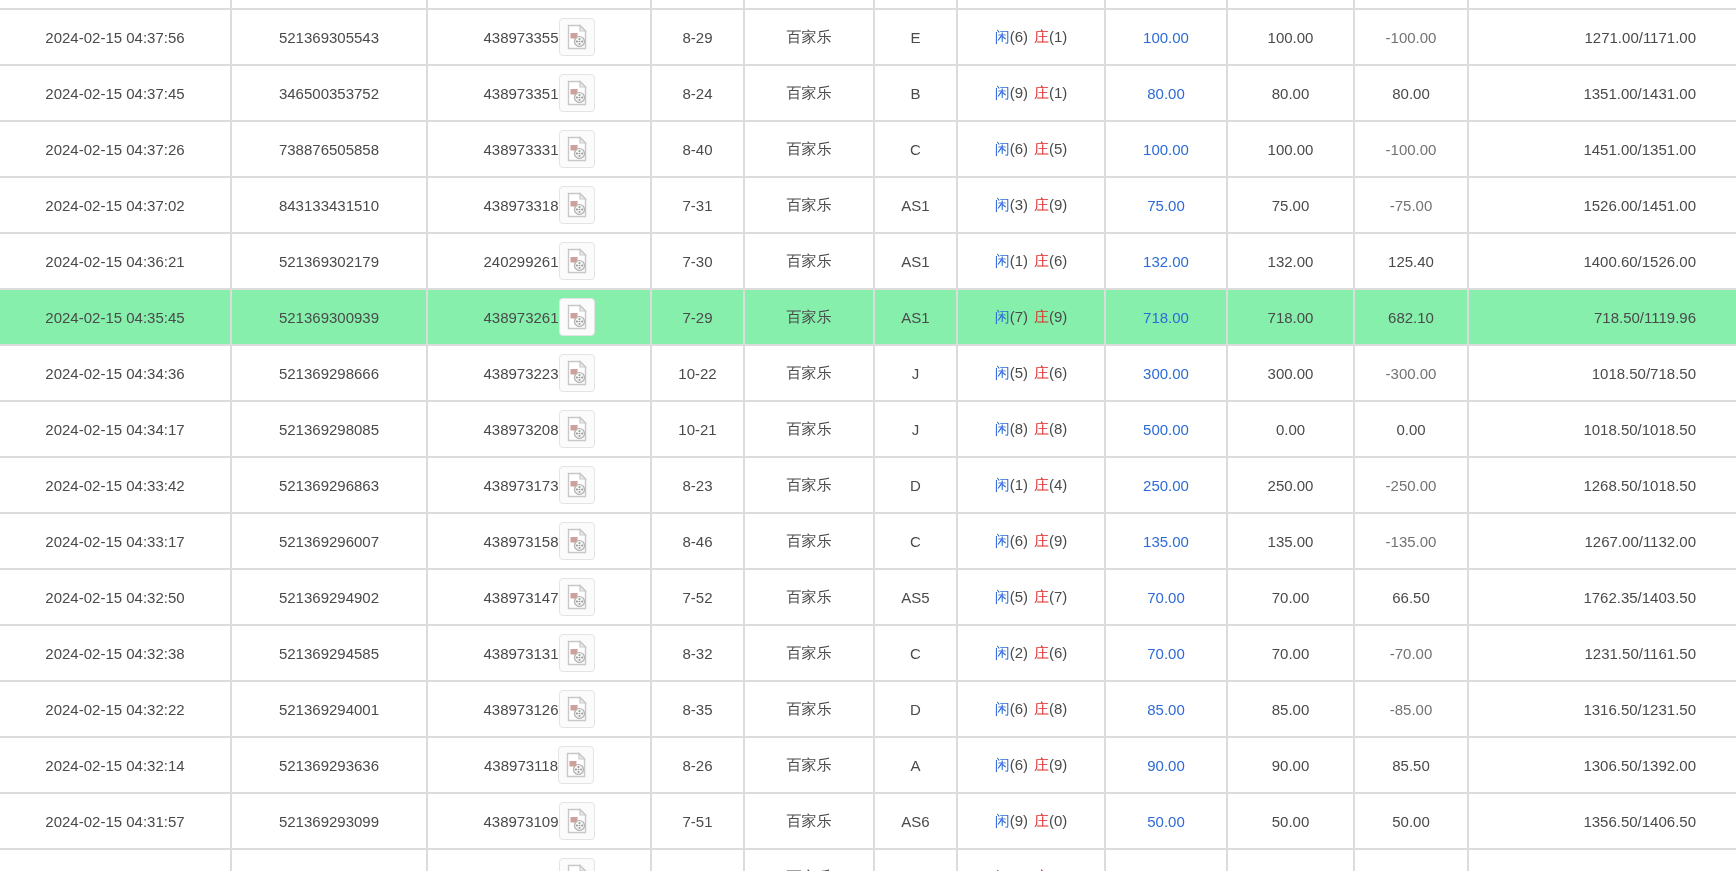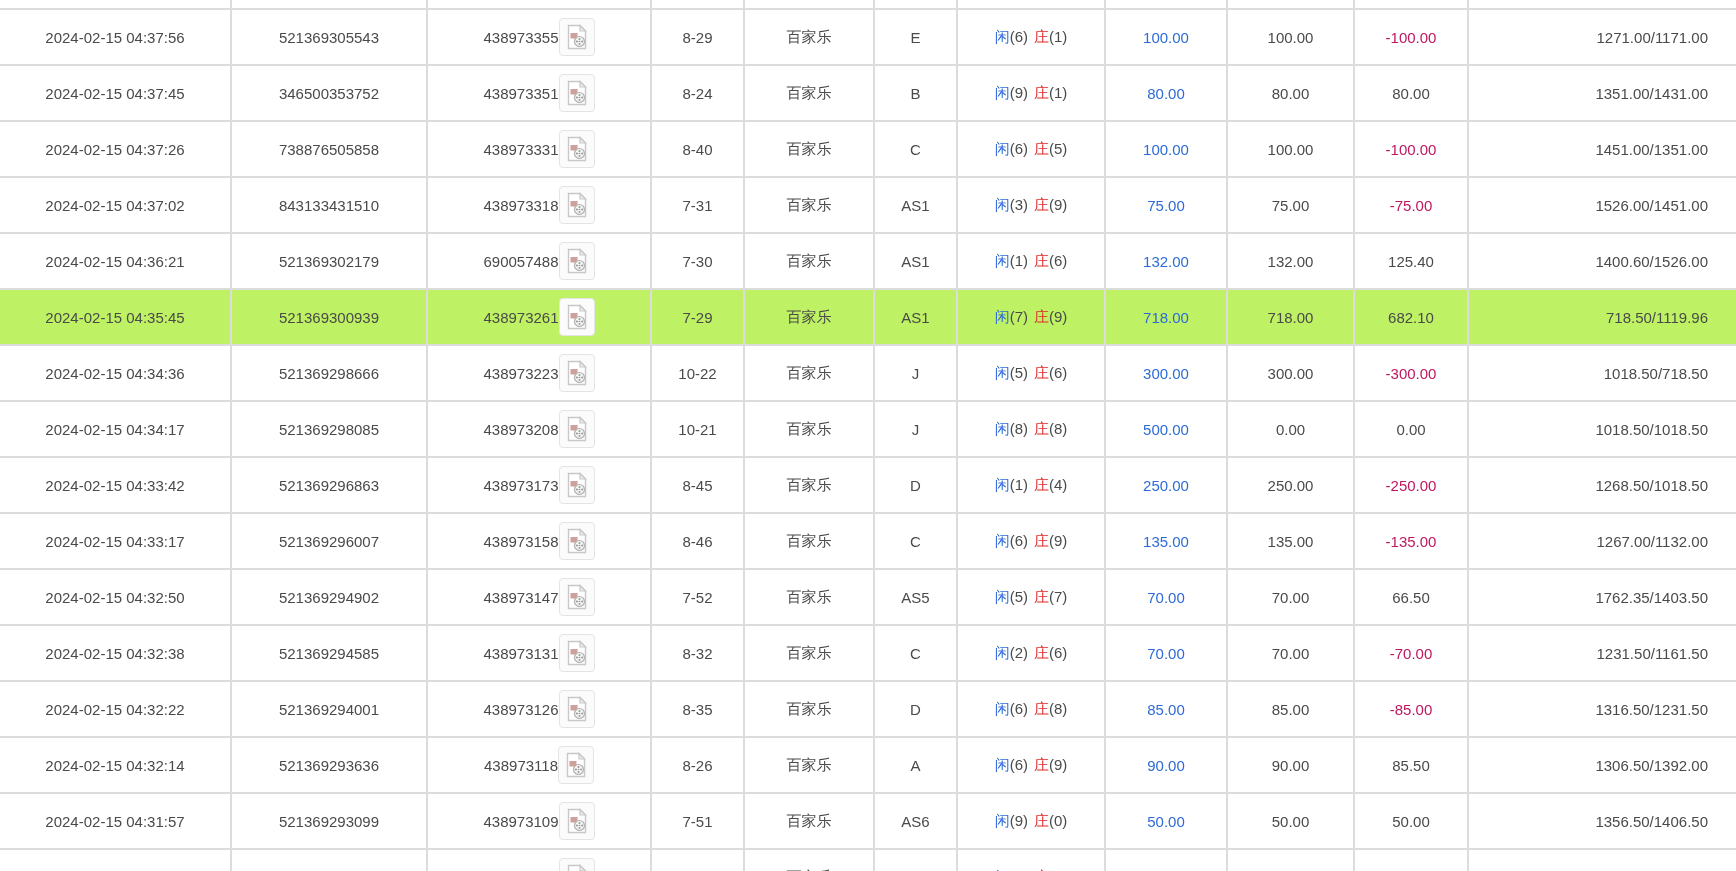--- a/index.html
+++ b/index.html
@@ -9,26 +9,26 @@
     font-size:15px;color:#4a4a4a;
   }
   table{border-collapse:collapse;table-layout:fixed;width:1736px;}
   td{
     border-right:2px solid #dcdcdc;
     border-bottom:2px solid #dcdcdc;
     height:54px;padding:0;
     text-align:center;vertical-align:middle;
     white-space:nowrap;overflow:hidden;
   }
-  td:last-child{border-right:none;text-align:right;padding-right:28px;}
+  td:last-child{border-right:none;text-align:right;padding-right:40px;}
   tr.partial td{height:8px;}
-  tr.hl td{background:#bef264;}
+  tr.hl td{background:#86efac;}
   .blue{color:#2e6bd8;}
   .red{color:#e12b27;}
-  .neg{color:#be185d;}
+  .neg{color:#737373;}
   .id-text{display:inline-block;vertical-align:middle;}
   .iconbox{
     display:inline-block;width:36px;height:38px;box-sizing:border-box;
     border:1px solid #e4e4e4;border-radius:4px;background:#fbfbfb;
     vertical-align:middle;text-align:center;line-height:34px;cursor:pointer;
   }
   .iconbox svg{vertical-align:middle;}
   .banker{margin-left:6px;}
 </style>
 </head>
@@ -167,21 +167,21 @@
     </td>
     <td class="blue">75.00</td>
     <td>75.00</td>
     <td class="neg">-75.00</td>
     <td>1526.00/1451.00</td>
   </tr>
       <tr>
     <td>2024-02-15 04:36:21</td>
     <td>521369302179</td>
     <td>
-      <span class="id-text">690057488</span><span class="iconbox"><svg width="22" height="26" viewBox="0 0 22 26">
+      <span class="id-text">240299261</span><span class="iconbox"><svg width="22" height="26" viewBox="0 0 22 26">
         <path d="M2.5 1.5 H14 L19.5 7 V24.5 H2.5 Z" fill="#ffffff" stroke="#c8c8c8" stroke-width="1.4"></path>
         <path d="M14 1.5 L19.5 7 H14 Z" fill="#ececec" stroke="#c8c8c8" stroke-width="1.2"></path>
         <rect x="4.5" y="9" width="7" height="5.5" fill="#bd8078" opacity="0.75"></rect>
         <circle cx="13.5" cy="17.5" r="5" fill="#f4f4f4" stroke="#b2b2b2" stroke-width="1.2"></circle>
         <circle cx="13.5" cy="14.9" r="1" fill="#9a9a9a"></circle>
         <circle cx="13.5" cy="20.1" r="1" fill="#9a9a9a"></circle>
         <circle cx="10.9" cy="17.5" r="1" fill="#9a9a9a"></circle>
         <circle cx="16.1" cy="17.5" r="1" fill="#9a9a9a"></circle>
         <circle cx="13.5" cy="17.5" r="0.8" fill="#9a9a9a"></circle>
       </svg></span>
@@ -287,21 +287,21 @@
         <path d="M14 1.5 L19.5 7 H14 Z" fill="#ececec" stroke="#c8c8c8" stroke-width="1.2"></path>
         <rect x="4.5" y="9" width="7" height="5.5" fill="#bd8078" opacity="0.75"></rect>
         <circle cx="13.5" cy="17.5" r="5" fill="#f4f4f4" stroke="#b2b2b2" stroke-width="1.2"></circle>
         <circle cx="13.5" cy="14.9" r="1" fill="#9a9a9a"></circle>
         <circle cx="13.5" cy="20.1" r="1" fill="#9a9a9a"></circle>
         <circle cx="10.9" cy="17.5" r="1" fill="#9a9a9a"></circle>
         <circle cx="16.1" cy="17.5" r="1" fill="#9a9a9a"></circle>
         <circle cx="13.5" cy="17.5" r="0.8" fill="#9a9a9a"></circle>
       </svg></span>
     </td>
-    <td>8-45</td>
+    <td>8-23</td>
     <td>百家乐</td>
     <td>D</td>
     <td>
       <span class="blue">闲</span><span>(1)</span><span class="red banker">庄</span><span>(4)</span>
     </td>
     <td class="blue">250.00</td>
     <td>250.00</td>
     <td class="neg">-250.00</td>
     <td>1268.50/1018.50</td>
   </tr>

